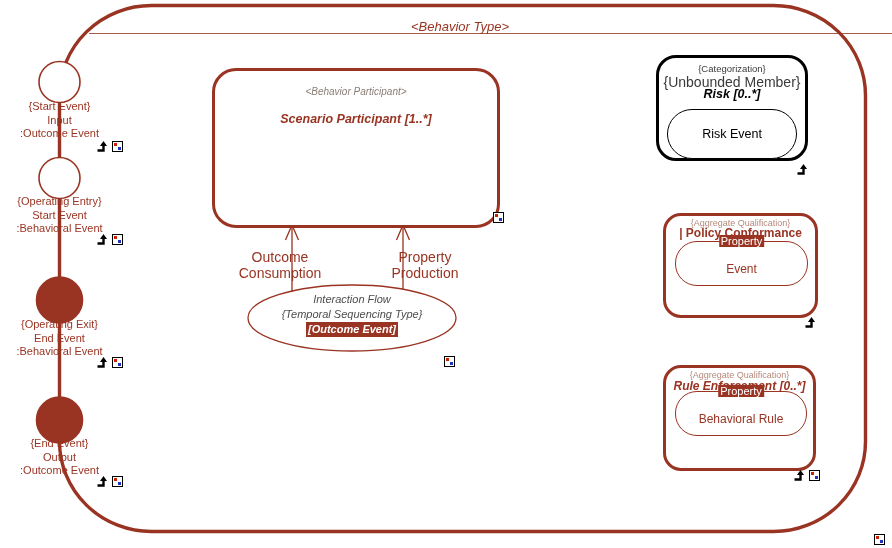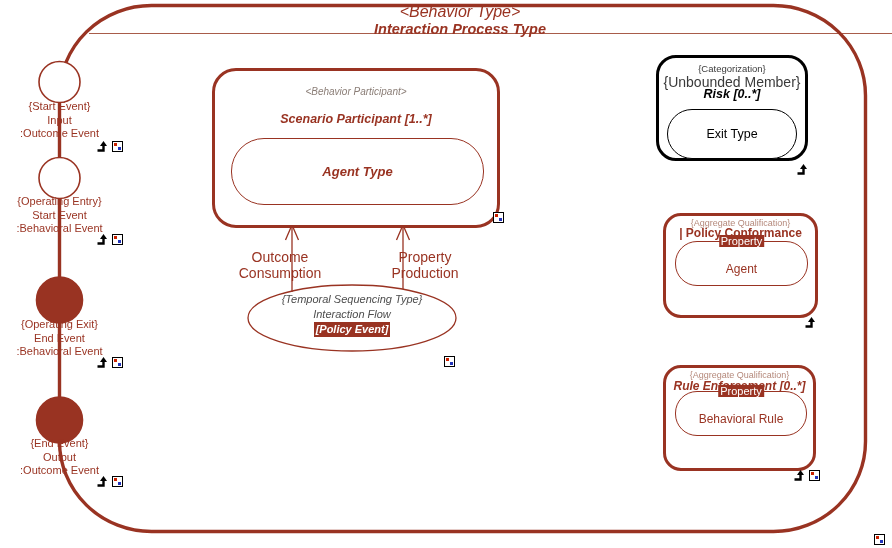--- a/index.html
+++ b/index.html
@@ -7,21 +7,21 @@
           font-family:"Liberation Sans",sans-serif;}
   .abs{position:absolute;}
   .ctr{text-align:center;}
   .mar{color:#993322;}
   .gray{color:#4d4d4d;}
   .faded{color:#b5897b;}
   .stereo{color:#8a7d76;font-style:italic;}
   svg.layer{position:absolute;left:0;top:0;z-index:0;}
 
   .title-block{left:30px;top:3px;width:860px;z-index:2;}
-  .title-stereo{font-size:16px;font-style:italic;}
+  .title-stereo{font-size:13px;font-style:italic;margin-top:16px;}
   .title-main{font-size:14.5px;font-weight:bold;font-style:italic;}
 
   .evt{position:absolute;left:-21px;width:161px;text-align:center;
        font-size:11px;line-height:13.5px;color:#993322;z-index:2;}
 
   .iconpair{position:absolute;display:flex;gap:3px;align-items:center;z-index:3;}
 
   .bigbox{position:absolute;background:#fff;box-sizing:border-box;z-index:1;}
   .pill{position:absolute;box-sizing:border-box;background:#fff;}
 
@@ -69,21 +69,20 @@
       <polyline points="285.5,240 292,225 298.5,240"></polyline>
     </g>
     <g stroke="#993322" stroke-width="1.3" fill="none">
       <line x1="403" y1="289" x2="403" y2="226"></line>
       <polyline points="396.5,240 403,225 409.5,240"></polyline>
     </g>
   </svg>
 
   <div class="abs ctr title-block">
     <div class="title-stereo mar">&lt;Behavior Type&gt;</div>
-    <div class="title-main mar">Interaction Process Type</div>
   </div>
 
   <div class="evt" style="top:100px;">
     <div>{Start Event}</div>
     <div>Input</div>
     <div>:Outcome Event</div>
   </div>
   <div class="evt" style="top:195px;">
     <div>{Operating Entry}</div>
     <div>Start Event</div>
@@ -141,69 +140,66 @@
     <svg width="11" height="11">
         <rect x="0.5" y="0.5" width="10" height="10" fill="#fff" stroke="#000"></rect>
         <rect x="2" y="2" width="3" height="3" fill="#cc2200"></rect>
         <rect x="6" y="6" width="3" height="3" fill="#2233bb"></rect>
       </svg>
   </div>
 
   <div class="bigbox participant-box">
     <div class="boxline stereo" style="top:15px;font-size:10px;">&lt;Behavior Participant&gt;</div>
     <div class="boxline mar" style="top:41px;font-size:12.5px;font-weight:bold;font-style:italic;">Scenario Participant [1..*]</div>
-    <div class="pill participant-pill">
-      <span class="mar" style="font-size:13px;font-weight:bold;font-style:italic;">Agent Type</span>
-    </div>
   </div>
   <div class="iconpair" style="left:493px;top:212px;">
     <svg width="11" height="11">
         <rect x="0.5" y="0.5" width="10" height="10" fill="#fff" stroke="#000"></rect>
         <rect x="2" y="2" width="3" height="3" fill="#cc2200"></rect>
         <rect x="6" y="6" width="3" height="3" fill="#2233bb"></rect>
       </svg>
   </div>
 
   <div class="flowlabel mar" style="left:219px;top:249px;">Outcome Consumption</div>
   <div class="flowlabel mar" style="left:364px;top:249px;">Property Production</div>
 
   <div class="abs ellipse-text">
+    <div class="gray" style="font-style:italic;">Interaction Flow</div>
     <div class="gray" style="font-style:italic;">{Temporal Sequencing Type}</div>
-    <div class="gray" style="font-style:italic;">Interaction Flow</div>
-    <div><span class="hl" style="font-size:11px;">[Policy Event]</span></div>
+    <div><span class="hl" style="font-size:11px;">[Outcome Event]</span></div>
   </div>
   <div class="iconpair" style="left:444px;top:356px;">
     <svg width="11" height="11">
         <rect x="0.5" y="0.5" width="10" height="10" fill="#fff" stroke="#000"></rect>
         <rect x="2" y="2" width="3" height="3" fill="#cc2200"></rect>
         <rect x="6" y="6" width="3" height="3" fill="#2233bb"></rect>
       </svg>
   </div>
 
   <div class="bigbox risk-box">
     <div class="boxline" style="top:5px;font-size:9.5px;color:#3a3a3a;">{Categorization}</div>
     <div class="boxline" style="top:16px;font-size:14px;color:#3a3a3a;">{Unbounded Member}</div>
     <div class="boxline" style="top:29px;font-size:12.5px;font-weight:bold;font-style:italic;color:#000;">Risk [0..*]</div>
     <div class="pill risk-pill">
-      <span style="font-size:12.5px;color:#000;">Exit Type</span>
+      <span style="font-size:12.5px;color:#000;">Risk Event</span>
     </div>
   </div>
   <div class="iconpair" style="left:796px;top:163px;">
     <svg width="13" height="12">
         <path d="M1.5 10.5 H7.5 V6" fill="none" stroke="#000" stroke-width="2.4"></path>
         <polygon points="4,6 11,6 7.5,1" fill="#000"></polygon>
       </svg>
   </div>
 
   <div class="bigbox policy-box">
     <div class="boxline faded" style="top:2px;font-size:9px;">{Aggregate Qualification}</div>
     <div class="boxline mar" style="top:10px;font-size:12px;font-weight:bold;">| Policy Conformance [0..*] |</div>
     <div class="pill policy-pill">
       <span class="prop-badge">Property</span>
-      <div class="boxline mar" style="top:20px;font-size:12px;">Agent</div>
+      <div class="boxline mar" style="top:20px;font-size:12px;">Event</div>
     </div>
   </div>
   <div class="iconpair" style="left:804px;top:316px;">
     <svg width="13" height="12">
         <path d="M1.5 10.5 H7.5 V6" fill="none" stroke="#000" stroke-width="2.4"></path>
         <polygon points="4,6 11,6 7.5,1" fill="#000"></polygon>
       </svg>
   </div>
 
   <div class="bigbox rule-box">

